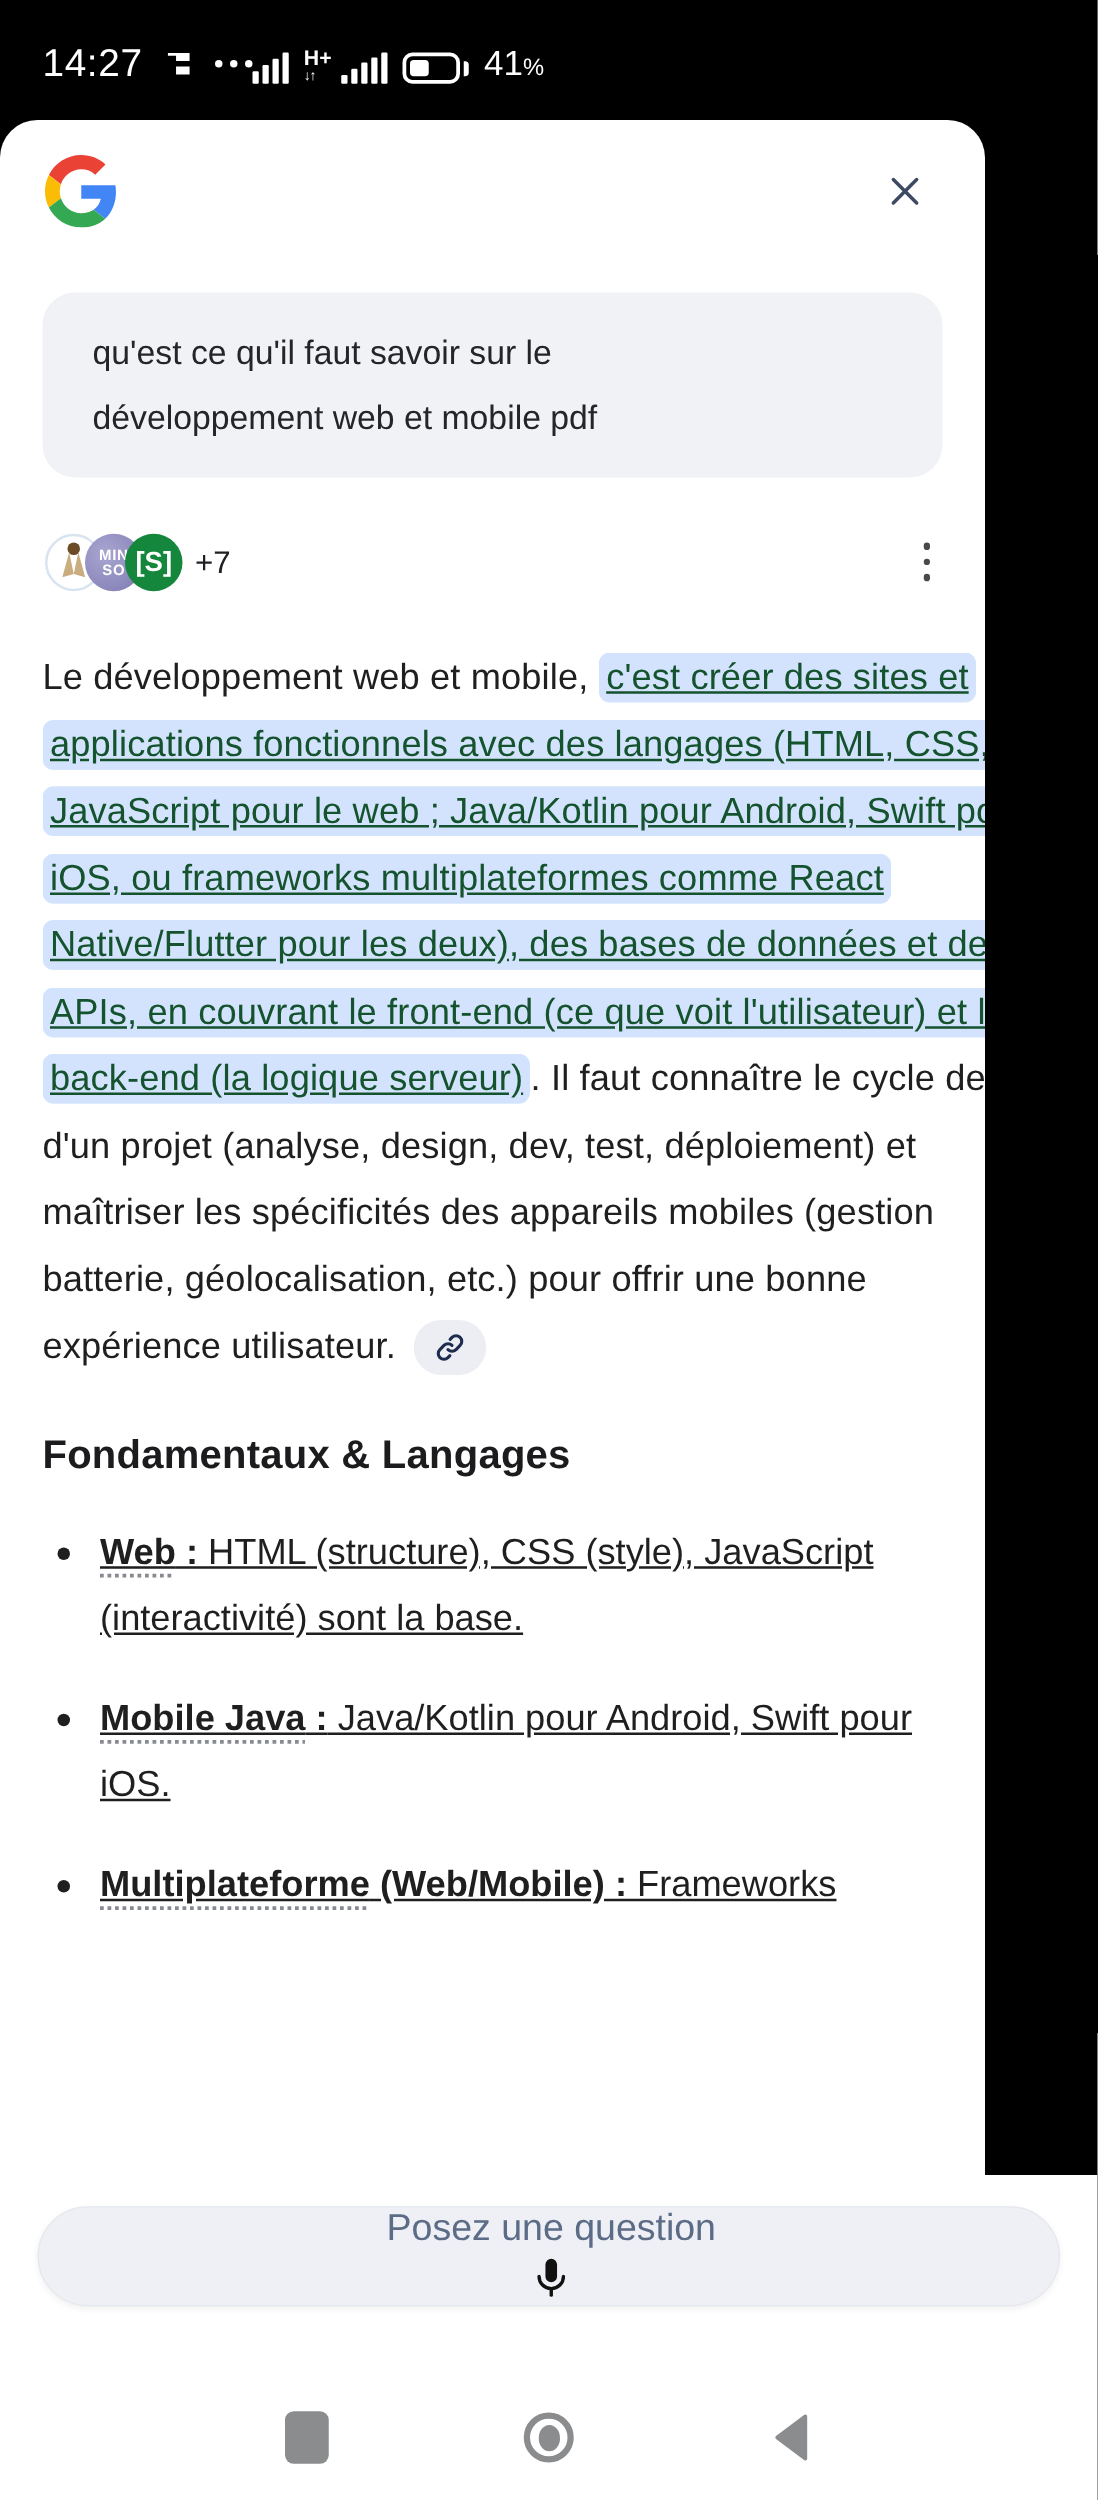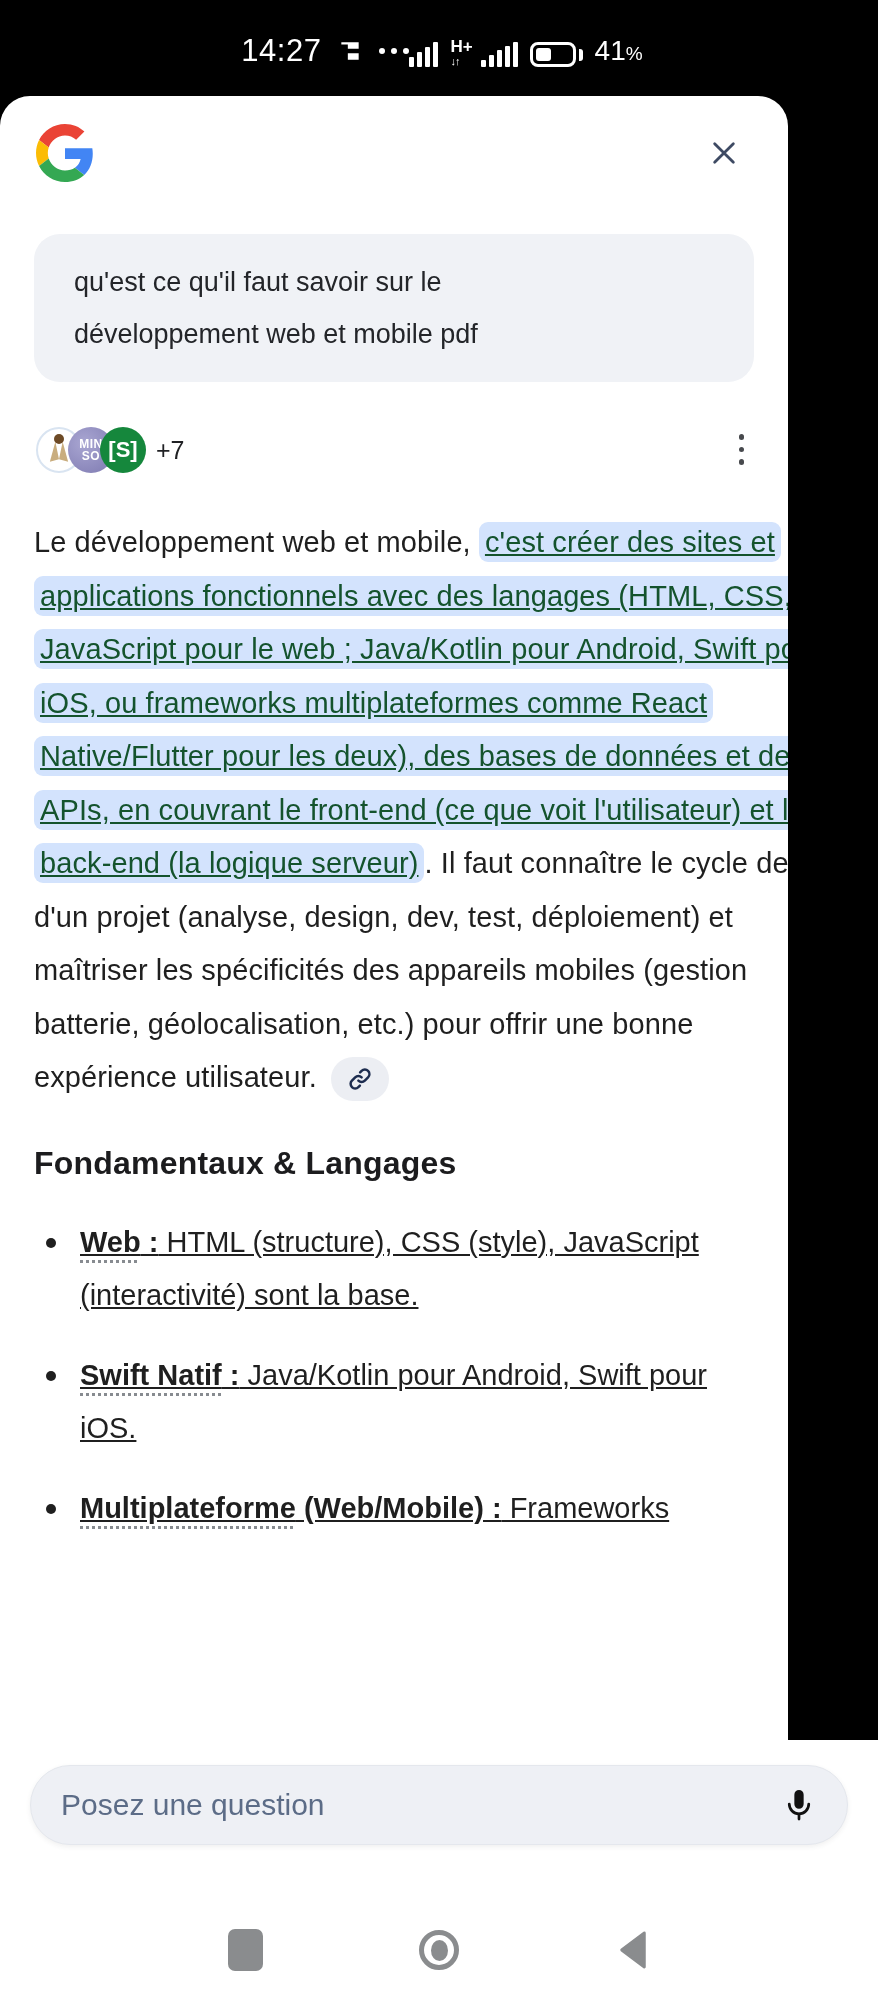--- a/index.html
+++ b/index.html
@@ -4,21 +4,21 @@
 <style>
   html,body{margin:0;padding:0;}
   body{
     width:878px;height:2000px;position:relative;overflow:hidden;
     background:#000;font-family:"Liberation Sans",sans-serif;
     -webkit-font-smoothing:antialiased;
   }
   
   .statusbar{
     position:absolute;top:0;left:0;width:878px;height:96px;background:#000;
-    display:flex;align-items:center;justify-content:center;
+    display:flex;align-items:center;justify-content:flex-start;
     padding:6px 28px 0 34px;box-sizing:border-box;color:#fff;
   }
   .sb-left{display:flex;align-items:center;gap:16px;}
   .sb-time{font-size:31px;font-weight:500;letter-spacing:.5px;}
   .sb-appicon{width:26px;height:26px;display:block;}
   .sb-dots{display:flex;gap:6px;align-items:center;}
   .sb-dots i{width:6px;height:6px;border-radius:50%;background:#fff;display:block;}
   .sb-right{display:flex;align-items:flex-end;gap:12px;}
   .sig{display:flex;align-items:flex-end;gap:3px;}
   .sig i{width:5px;background:#fff;border-radius:1px;display:block;}
@@ -81,21 +81,21 @@
     font-weight:700;
     text-decoration:underline dotted #878b90;text-decoration-thickness:2.5px;text-underline-offset:8px;
   }
   .term-bold{font-weight:700;}
   
   .bottom-area{position:absolute;left:0;top:1740px;width:878px;height:260px;background:#fff;}
   .ask-bar{
     position:absolute;left:30px;right:30px;top:25px;height:80px;background:#eef0f5;
     border:1px solid #e4e7ed;border-radius:42px;box-sizing:border-box;
     display:flex;align-items:center;justify-content:space-between;
-    padding:0 26px 0 30px;box-shadow:0 2px 5px rgba(60,64,67,.08);
+    padding:0 26px 0 30px;box-shadow:0 2px 5px rgba(60,64,67,.08);flex-direction:column;
   }
   .ask-placeholder{font-size:30px;color:#5c6c87;}
   .mic-btn{width:44px;height:44px;display:flex;align-items:center;justify-content:center;}
   .navbar{
     position:absolute;left:0;top:180px;width:878px;height:60px;
     display:flex;align-items:center;justify-content:center;gap:150px;
   }
   .nav-btn{display:flex;align-items:center;justify-content:center;width:44px;height:44px;}
   .nav-square{width:35px;height:42px;background:#8a8c8e;border-radius:7px;}
   .nav-home{width:40px;height:40px;border:5px solid #8a8c8e;border-radius:50%;box-sizing:border-box;
@@ -199,21 +199,21 @@
         </svg>
       </span></div>
 
   <div class="section-heading">Fondamentaux &amp; Langages</div>
 
   <ul class="bullets">
     <li>
       <span class="dot"></span><span class="term">Web</span><span class="term-bold"> :</span><span> HTML (structure), CSS (style), JavaScript (interactivité) sont la base.</span>
     </li>
     <li>
-      <span class="dot"></span><span class="term">Swift Natif</span><span class="term-bold"> :</span><span> Java/Kotlin pour Android, Swift pour iOS.</span>
+      <span class="dot"></span><span class="term">Mobile Java</span><span class="term-bold"> :</span><span> Java/Kotlin pour Android, Swift pour iOS.</span>
     </li>
     <li>
       <span class="dot"></span><span class="term">Multiplateforme</span><span class="term-bold"> (Web/Mobile) :</span><span> Frameworks</span>
     </li>
   </ul>
 
 </div>
 
 <div class="bottom-area">
   <div class="ask-bar">

